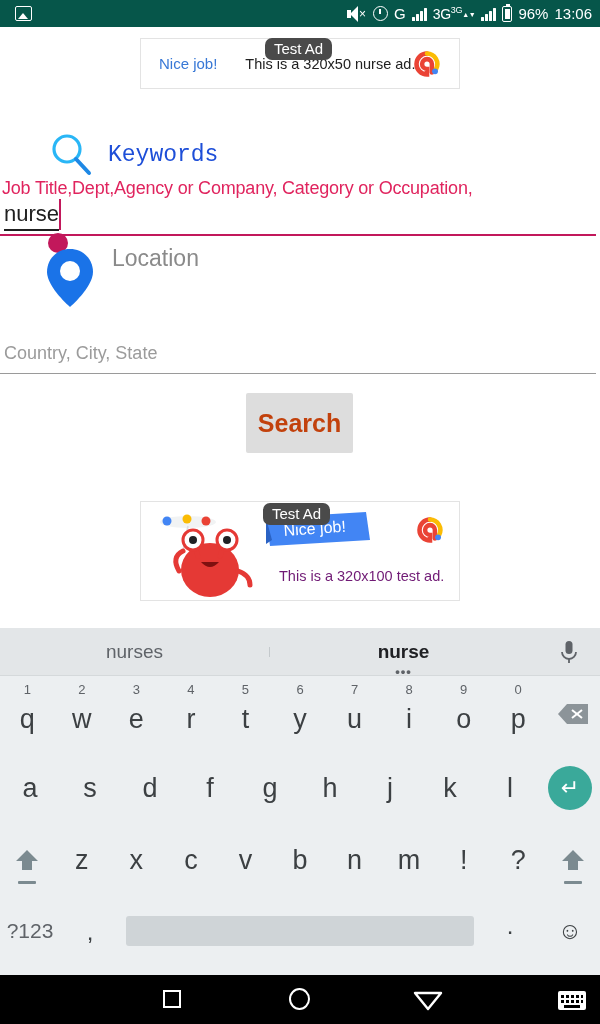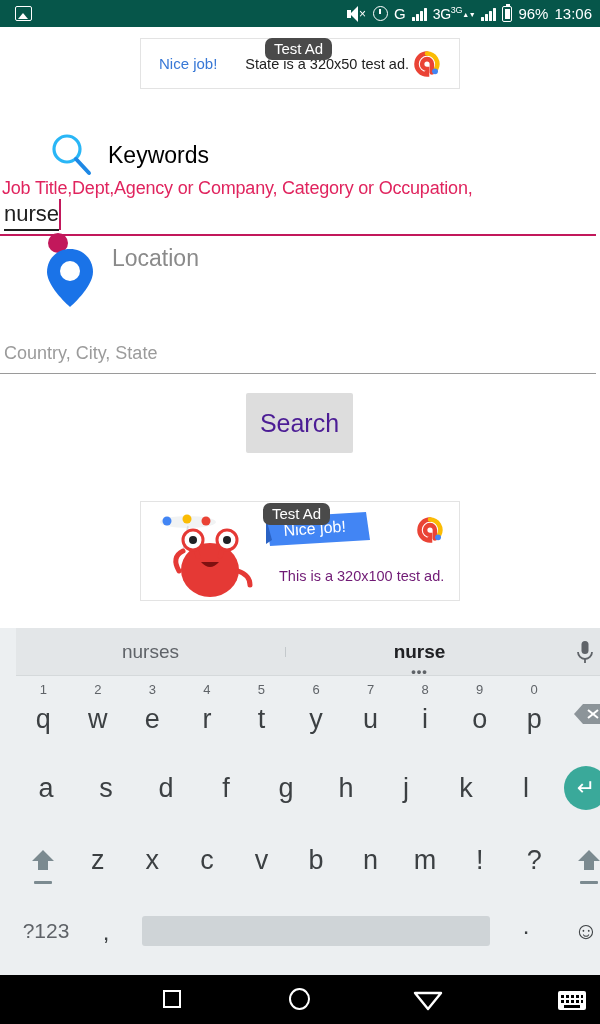--- a/index.html
+++ b/index.html
@@ -86,21 +86,21 @@
     border-radius: 7px; font-size: 15px; padding: 2px 9px 3px 9px; white-space: nowrap;
   }
   .test-badge-top { left: 265px; top: 38px; }
 
   
   .field-kw-row {
     position: absolute; left: 0; top: 125px; width: 600px; height: 60px;
     display: flex; align-items: center;
   }
   .mag-icon { margin-left: 48px; width: 46px; height: 46px; position: relative; }
-  .kw-label { color: #000000; font-size: 23px; margin-left: 14px; }
+  .kw-label { color: #1d4ed8; font-size: 23px; margin-left: 14px; font-family: Liberation Mono, monospace; }
 
   .hint-text {
     position: absolute; left: 2px; top: 178px; font-size: 18px; color: #e0245e;
     letter-spacing: -0.2px; white-space: nowrap;
   }
   .kw-input-wrap {
     position: absolute; left: 0; top: 200px; width: 600px; height: 36px;
   }
   .kw-value {
     position: absolute; left: 4px; top: 0px; font-size: 22px; color: #202020;
@@ -127,42 +127,41 @@
   .loc-placeholder {
     position: absolute; left: 4px; top: 343px; font-size: 18px; color: #9b9b9b;
   }
   .loc-underline {
     position: absolute; left: 0; top: 373px; width: 596px; height: 1px; background: #9a9a9a;
   }
 
   .search-btn {
     position: absolute; left: 246px; top: 393px; width: 107px; height: 60px;
     background: #dddddd; border: none; border-radius: 2px;
-    color: #4c1d95; font-size: 25px; font-weight: normal;
+    color: #c2410c; font-size: 25px; font-weight: bold;
     font-family: "Liberation Sans", sans-serif; cursor: pointer; text-align: center;
   }
 
   
   .ad-bottom {
     position: absolute; left: 140px; top: 501px; width: 320px; height: 100px;
     background: #ffffff; border: 1px solid #e3e3e3;
   }
   .monster { position: absolute; left: 12px; top: 6px; width: 104px; height: 90px; }
   .ribbon { position: absolute; left: 125px; top: 8px; width: 108px; height: 40px; }
   .ad-bottom-text {
     position: absolute; left: 138px; top: 66px; font-size: 14.5px; color: #701a75; white-space: nowrap;
   }
   .admob-logo-b { position: absolute; right: 15px; top: 14px; width: 28px; height: 28px; }
   .test-badge-bot { left: 263px; top: 503px; }
 
   
   .keyboard {
     position: absolute; left: 0; top: 628px; width: 600px; height: 347px;
     background: #eceff1;
-    padding-left: 16px;
   }
   .suggestion-bar {
     position: relative; width: 600px; height: 48px; background: #e3e6e8;
     display: flex; align-items: center; border-bottom: 1px solid #d5d9db;
   }
   .sugg {
     flex: 1; text-align: center; font-size: 19px; color: #5f6368; position: relative;
   }
   .sugg.sel { color: #202124; font-weight: bold; }
   .sugg .dots {
@@ -258,21 +257,21 @@
           <i></i>
         </span>
       <div class="batt"></div>
       <span>96%</span>
       <span>13:06</span>
     </div>
   </div>
 
   <div class="ad-top">
     <span class="ad-nice">Nice job!</span>
-    <span class="ad-top-text">State is a 320x50 test ad.</span>
+    <span class="ad-top-text">This is a 320x50 nurse ad.</span>
     <svg class="admob-logo" viewBox="0 0 40 40">
       <path d="M20 5 A15 15 0 1 0 20 35 L20 27 A7 7 0 1 1 27 20 L27 32" fill="none" stroke="#ea4335" stroke-width="6.5" stroke-linecap="round"></path>
       <path d="M20 5 A15 15 0 0 1 33 27" fill="none" stroke="#fbbc04" stroke-width="6.5" stroke-linecap="round"></path>
       <circle cx="31.5" cy="30.5" r="4.2" fill="#4285f4"></circle>
     </svg>
   </div>
   <div class="test-badge test-badge-top">Test Ad</div>
 
   <div class="field-kw-row">
     <svg class="mag-icon" viewBox="0 0 46 46">

